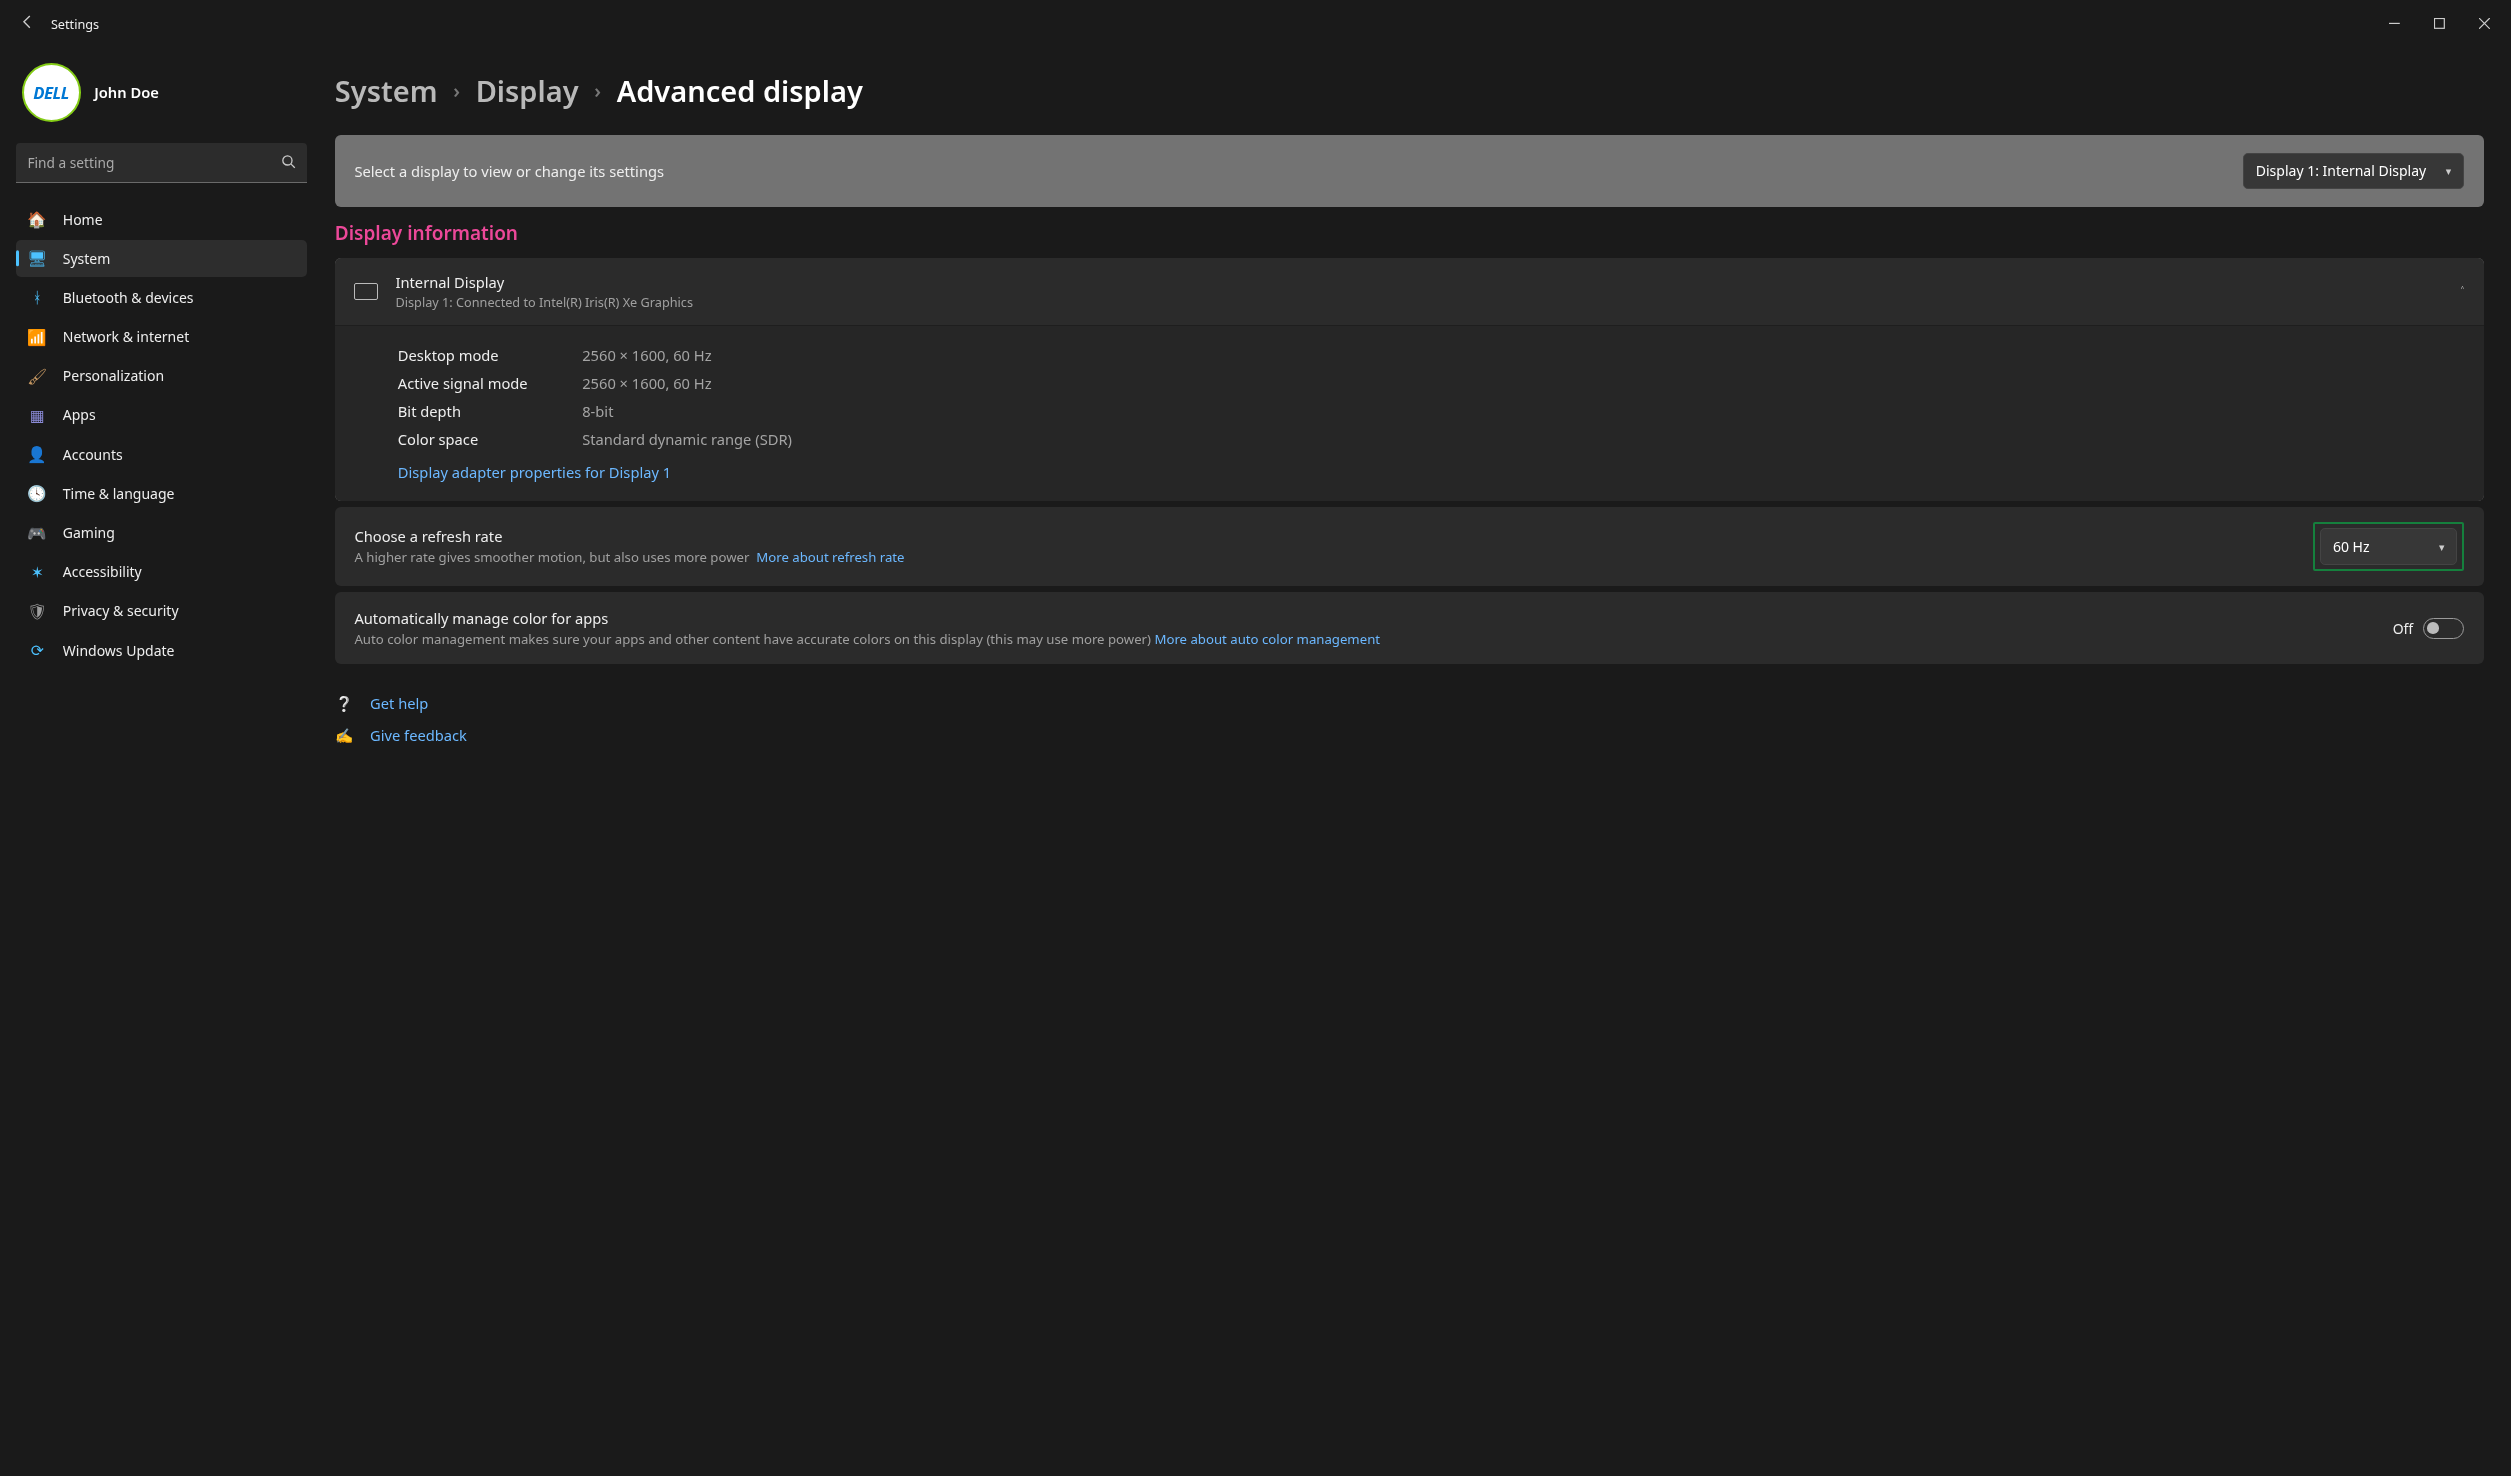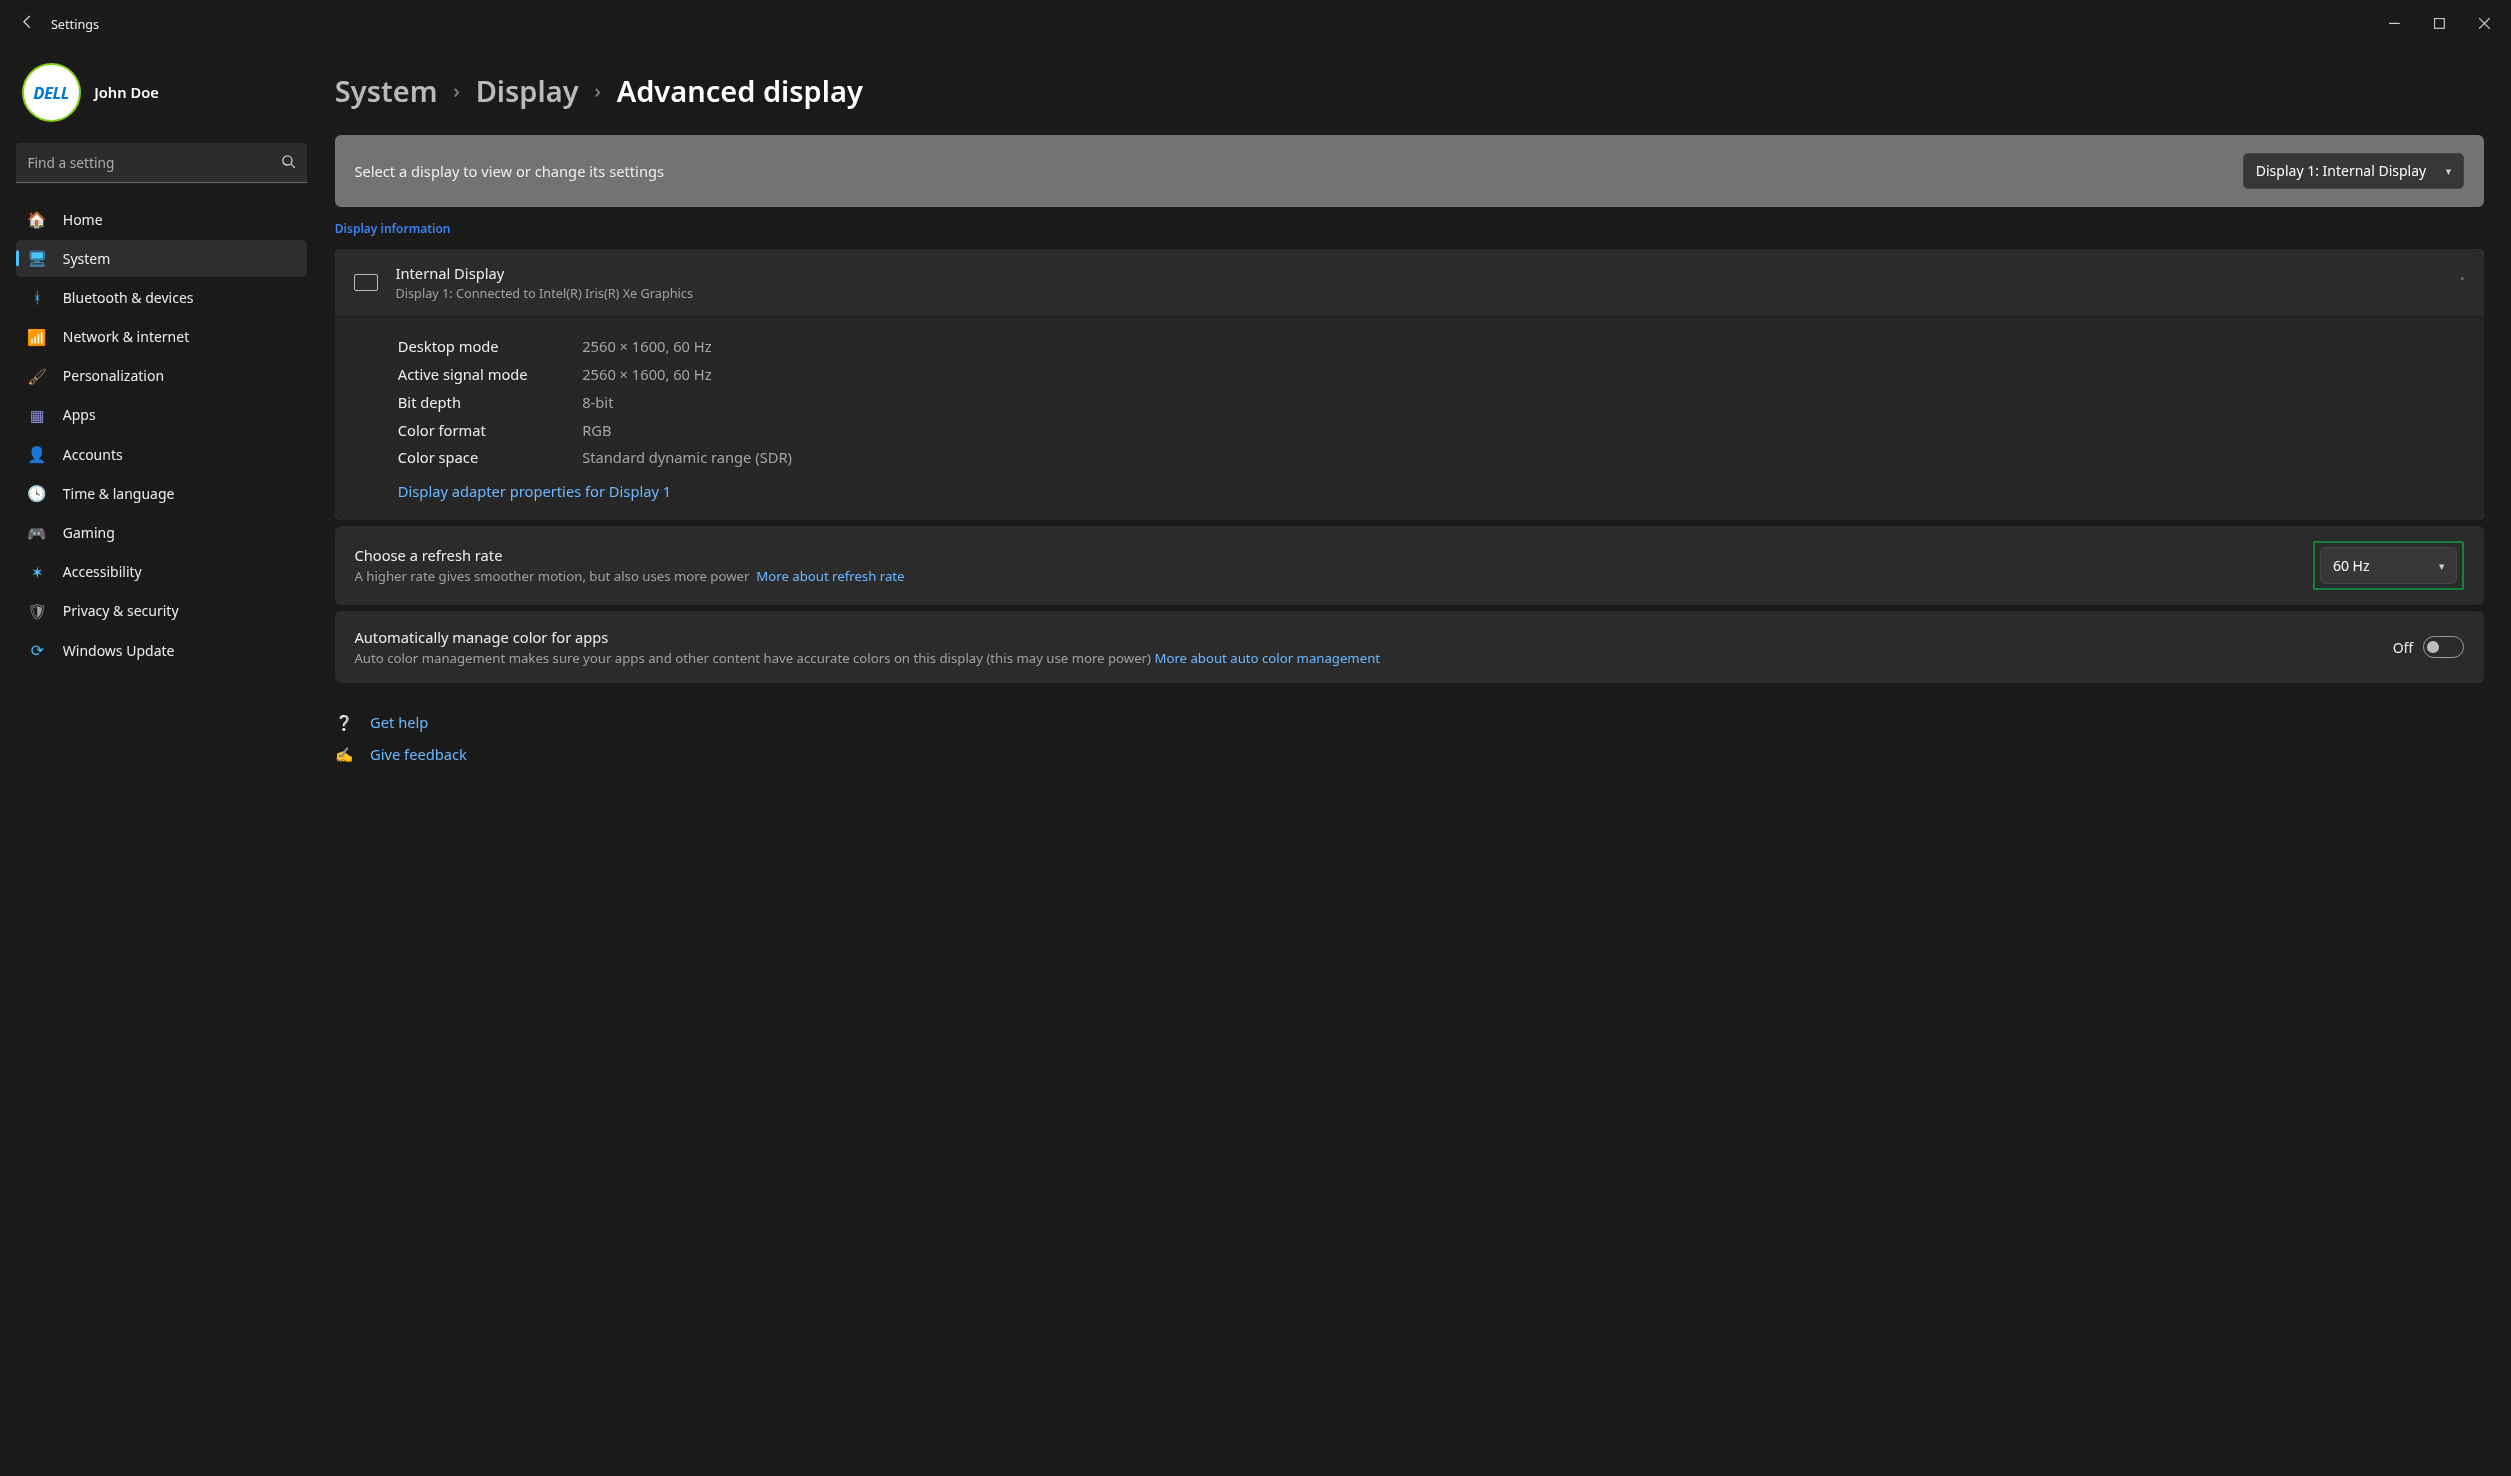--- a/index.html
+++ b/index.html
@@ -42,21 +42,21 @@
 .breadcrumb .sep { color: #777; font-size: 19.6px; }
 
 .panel { background: #737373; border-radius: 5.9px; }
 .panel + .panel, .panel + .section-title { margin-top: 13.7px; }
 
 .select-display { display: flex; align-items: center; justify-content: space-between; padding: 17.6px 19.6px; }
 .select-display .text { font-size: 14.7px; color: #eee; }
 .dropdown { background: #373737; border: 1px solid #444; border-radius: 4.9px; padding: 7.8px 11.8px; display: flex; align-items: center; gap: 19.6px; font-size: 14px; cursor: pointer; }
 .dropdown .chev { color: #ccc; font-size: 10.8px; }
 
-.section-title { font-size: 12px; font-weight: 600; margin: 35px 0 11.8px; color: #3b82f6; }
+.section-title { font-size: 19px; font-weight: 600; margin: 35px 0 11.8px; color: #ec4899; }
 
 .info-card { border-radius: 5.9px; overflow: hidden; }
 .info-head { display: flex; align-items: center; gap: 17.6px; padding: 13.7px 19.6px; background: #2b2b2b; border-bottom: 1px solid #1e1e1e; cursor: pointer; }
 .info-head .mon-icon { width: 23.5px; height: 17.6px; border: 1.6px solid #bbb; border-radius: 2px; }
 .info-head .titles .t { font-size: 14.7px; color: #eee; }
 .info-head .titles .s { font-size: 12.7px; color: #a0a0a0; margin-top: 1px; }
 .info-head .spacer { flex: 1; }
 .info-head .chev-up { color: #ccc; font-size: 11.8px; }
 
 .info-body { background: #262626; padding: 15.7px 19.6px 17.6px 63px; }
@@ -218,24 +218,20 @@
           </div>
         <div class="info-row">
             <span class="k">Active signal mode</span>
             <span class="v">2560 × 1600, 60 Hz</span>
           </div>
         <div class="info-row">
             <span class="k">Bit depth</span>
             <span class="v">8-bit</span>
           </div>
         <div class="info-row">
-            <span class="k">Color format</span>
-            <span class="v">RGB</span>
-          </div>
-        <div class="info-row">
             <span class="k">Color space</span>
             <span class="v">Standard dynamic range (SDR)</span>
           </div>
         <span class="info-link">Display adapter properties for Display 1</span>
       </div>
     </div>
 
     <div class="setting-row">
       <div class="texts">
         <div class="t">Choose a refresh rate</div>

